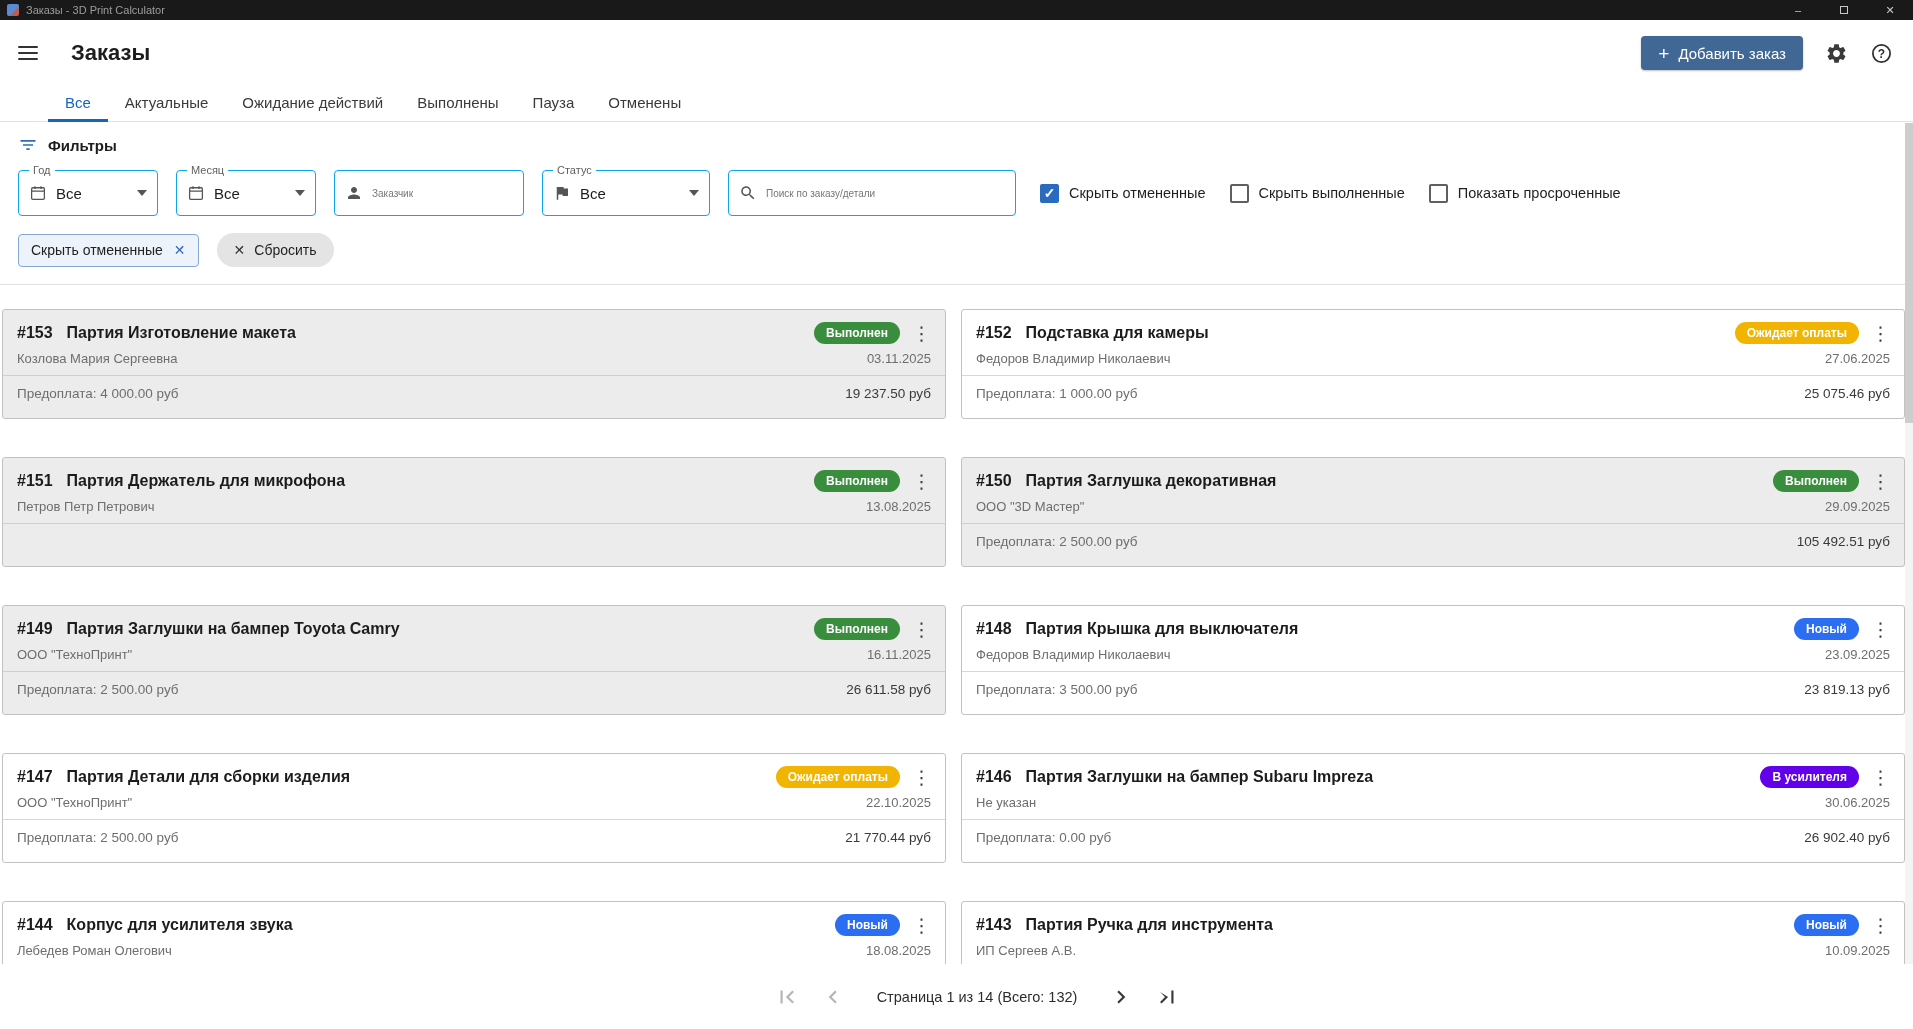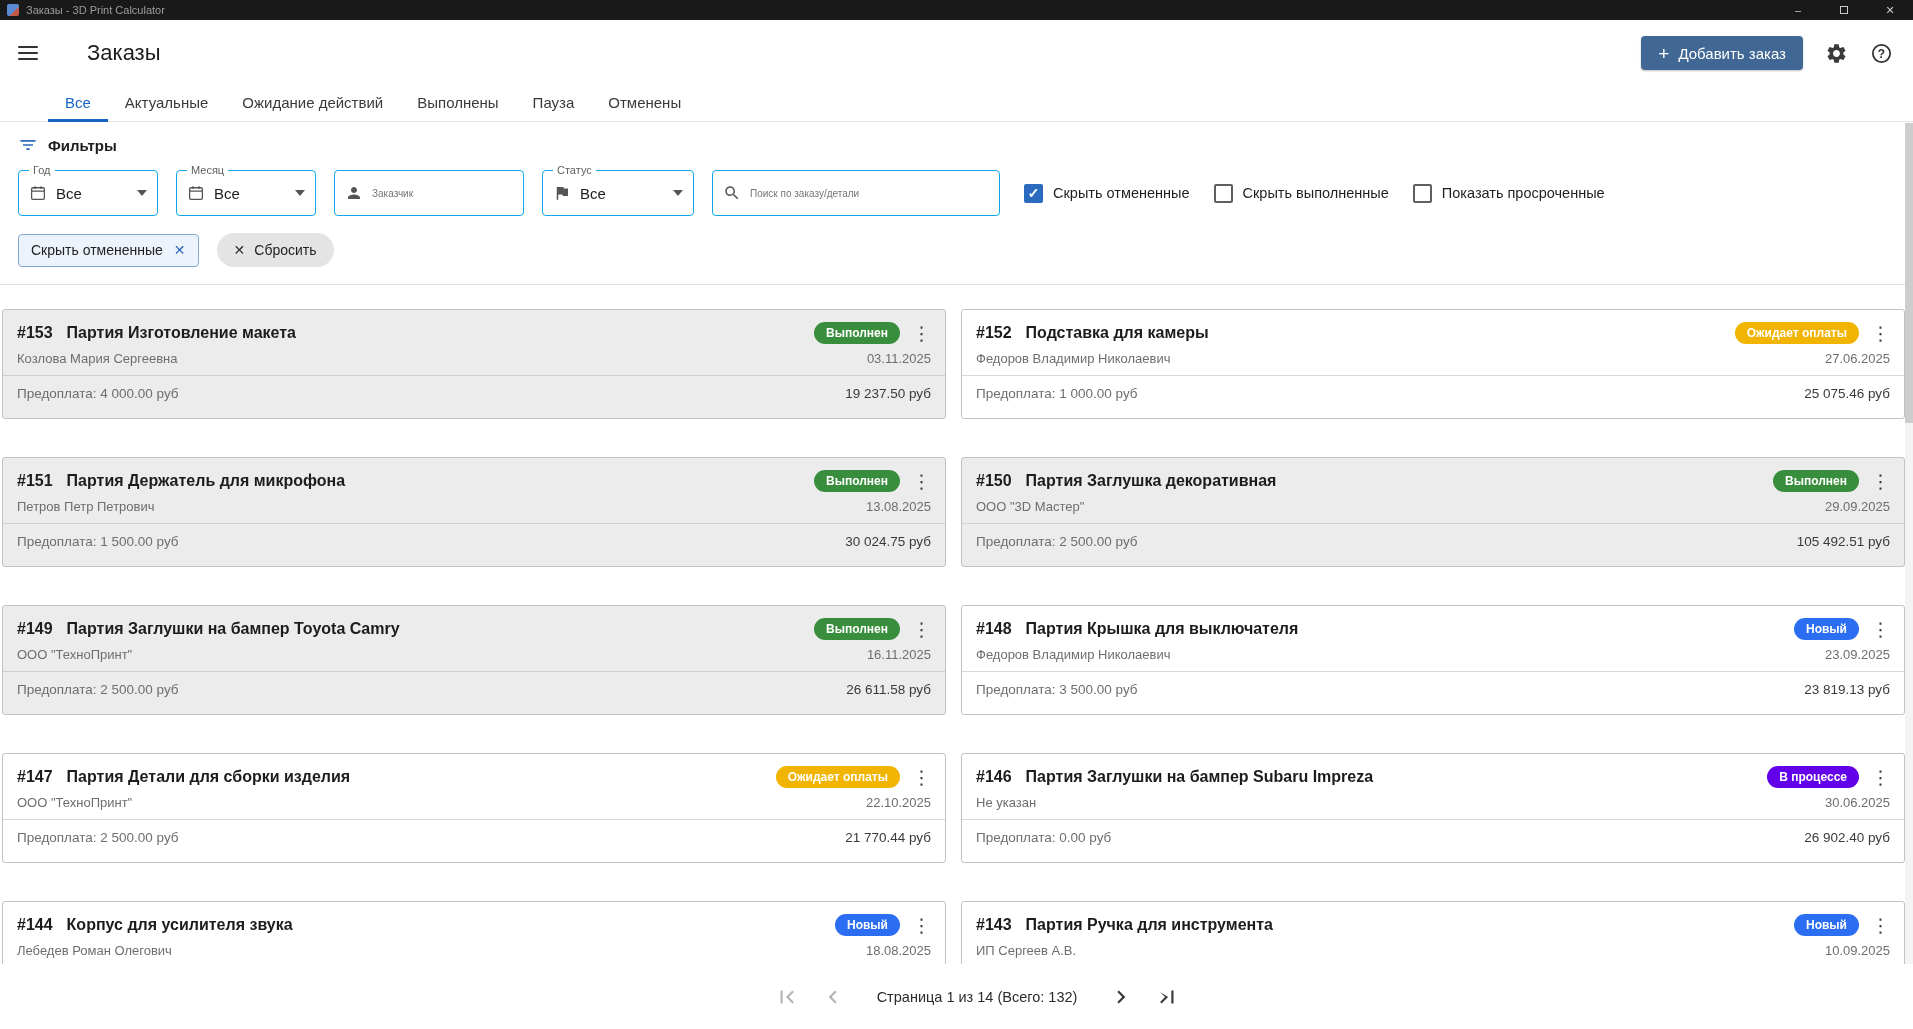--- a/index.html
+++ b/index.html
@@ -29,21 +29,21 @@
   .app-icon{width:12px;height:12px;border-radius:2px;margin-right:7px;
     background:linear-gradient(135deg,#5a8ad2 60%,#c25b4a 60%);flex:none;}
   .win-controls{position:absolute;right:0;top:0;height:20px;display:flex;}
   .win-btn{width:46px;height:20px;display:flex;align-items:center;justify-content:center;
     color:#c8c8c8;font-size:11px;cursor:pointer;}
   .max-box{width:8px;height:8px;border:1px solid #c8c8c8;display:block;}
   
   .app-header{height:66px;display:flex;align-items:center;padding:0 20px 0 18px;}
   .hamburger{width:20px;display:flex;flex-direction:column;gap:4px;cursor:pointer;}
   .hamburger span{display:block;height:2px;background:#333;border-radius:1px;}
-  .page-title{font-size:22px;font-weight:400;color:#1d1d1d;margin-left:49px;text-align:center;}
+  .page-title{font-size:22px;font-weight:700;color:#1d1d1d;margin-left:33px;text-align:center;}
   .header-right{margin-left:auto;display:flex;align-items:center;}
   .add-btn{display:flex;align-items:center;gap:9px;background:var(--accent);color:#fff;
     border:none;border-radius:4px;height:34px;padding:0 17px;font-size:15px;
     font-family:inherit;cursor:pointer;box-shadow:0 1px 2px rgba(0,0,0,.25);}
   .add-plus{font-size:19px;line-height:1;}
   .icon-btn{margin-left:22px;cursor:pointer;display:flex;align-items:center;}
   
   .tabs{display:flex;padding-left:48px;border-bottom:1px solid #e3e3e3;height:36px;}
   .tab{padding:0 17px;display:flex;align-items:center;font-size:15px;color:#3a3a3a;
     cursor:pointer;border-bottom:3px solid transparent;height:36px;}
@@ -57,21 +57,21 @@
   .field .flabel{position:absolute;top:-7px;left:10px;background:#fff;padding:0 4px;
     font-size:11px;color:#5f5f5f;}
   .field .ficon{margin-right:9px;display:flex;align-items:center;}
   .field .fvalue{font-size:15px;color:#1c1c1c;flex:1;}
   .field input{border:none;outline:none;font-size:10px;font-family:inherit;flex:1;
     color:#1c1c1c;background:transparent;min-width:0;}
   .field input::placeholder{color:#767676;}
   .arrow-down{width:0;height:0;border-left:5px solid transparent;border-right:5px solid transparent;
     border-top:6px solid #555;margin-left:8px;}
   .f-year{width:140px;}.f-month{width:140px;}.f-customer{width:190px;}
-  .f-status{width:152px;}.f-search{width:288px;}
+  .f-status{width:168px;}.f-search{width:288px;}
   .cb-group{display:flex;align-items:center;gap:10px;cursor:pointer;margin-left:6px;}
   .cb-box{width:19px;height:19px;border:2px solid #5f5f5f;border-radius:2px;flex:none;
     display:flex;align-items:center;justify-content:center;color:transparent;font-size:14px;font-weight:700;}
   .cb-group.checked .cb-box{background:var(--checkbox-checked);border-color:var(--checkbox-checked);color:#fff;}
   .cb-label{font-size:14.5px;color:#1f1f1f;}
   .chip-row{display:flex;align-items:center;gap:18px;margin-top:17px;}
   .chip{display:flex;align-items:center;height:33px;padding:0 12px;border:1px solid var(--chip-border);
     background:var(--chip-bg);border-radius:4px;font-size:14px;color:#222;cursor:pointer;}
   .chip-x{margin-left:11px;color:#2f6bbf;font-size:14px;cursor:pointer;}
   .reset-btn{display:flex;align-items:center;gap:9px;height:34px;padding:0 17px;border:none;
@@ -309,24 +309,20 @@
       <span class="order-id">#151</span>
       <span class="order-title">Партия Держатель для микрофона</span>
       <span class="badge done">Выполнен</span>
       <span class="kebab">⋮</span>
     </div>
     <div class="card-sub">
       <span>Петров Петр Петрович</span>
       <span>13.08.2025</span>
     </div>
     <div class="card-divider"></div>
-    <div class="card-foot">
-      <span class="prepay">Предоплата: 1 500.00 руб</span>
-      <span class="total">30 024.75 руб</span>
-    </div>
   </div>
 
   <div class="card done">
     <div class="card-head">
       <span class="order-id">#150</span>
       <span class="order-title">Партия Заглушка декоративная</span>
       <span class="badge done">Выполнен</span>
       <span class="kebab">⋮</span>
     </div>
     <div class="card-sub">
@@ -391,21 +387,21 @@
     <div class="card-foot">
       <span class="prepay">Предоплата: 2 500.00 руб</span>
       <span class="total">21 770.44 руб</span>
     </div>
   </div>
 
   <div class="card">
     <div class="card-head">
       <span class="order-id">#146</span>
       <span class="order-title">Партия Заглушки на бампер Subaru Impreza</span>
-      <span class="badge progress">В процессе</span>
+      <span class="badge progress">В усилителя</span>
       <span class="kebab">⋮</span>
     </div>
     <div class="card-sub">
       <span>Не указан</span>
       <span>30.06.2025</span>
     </div>
     <div class="card-divider"></div>
     <div class="card-foot">
       <span class="prepay">Предоплата: 0.00 руб</span>
       <span class="total">26 902.40 руб</span>

